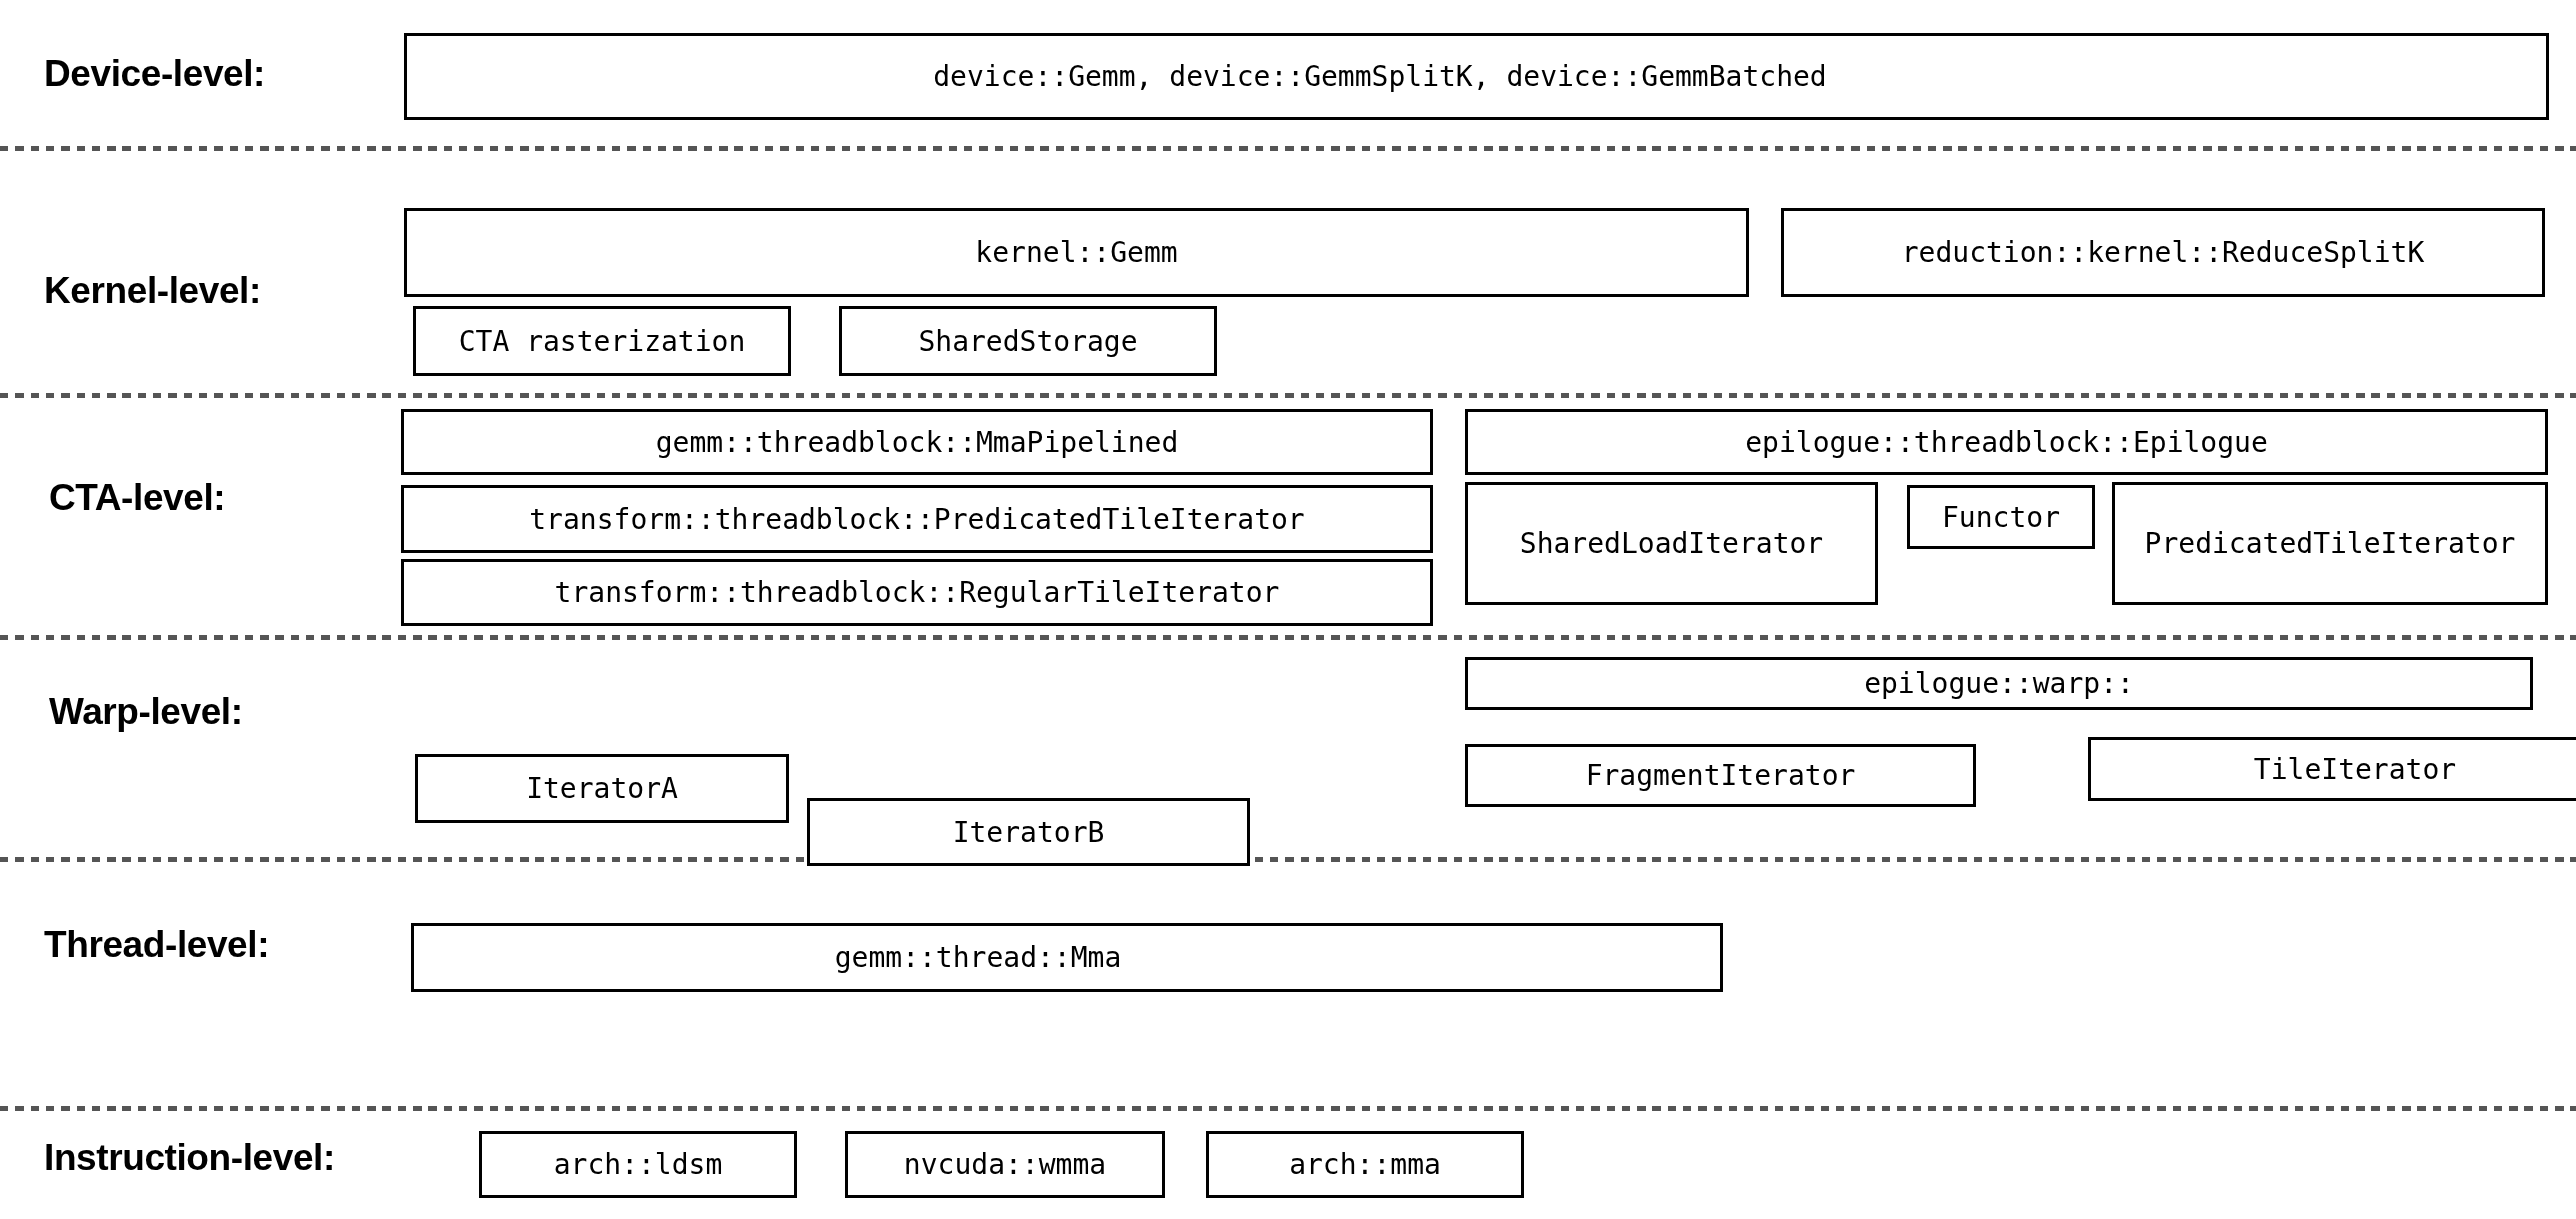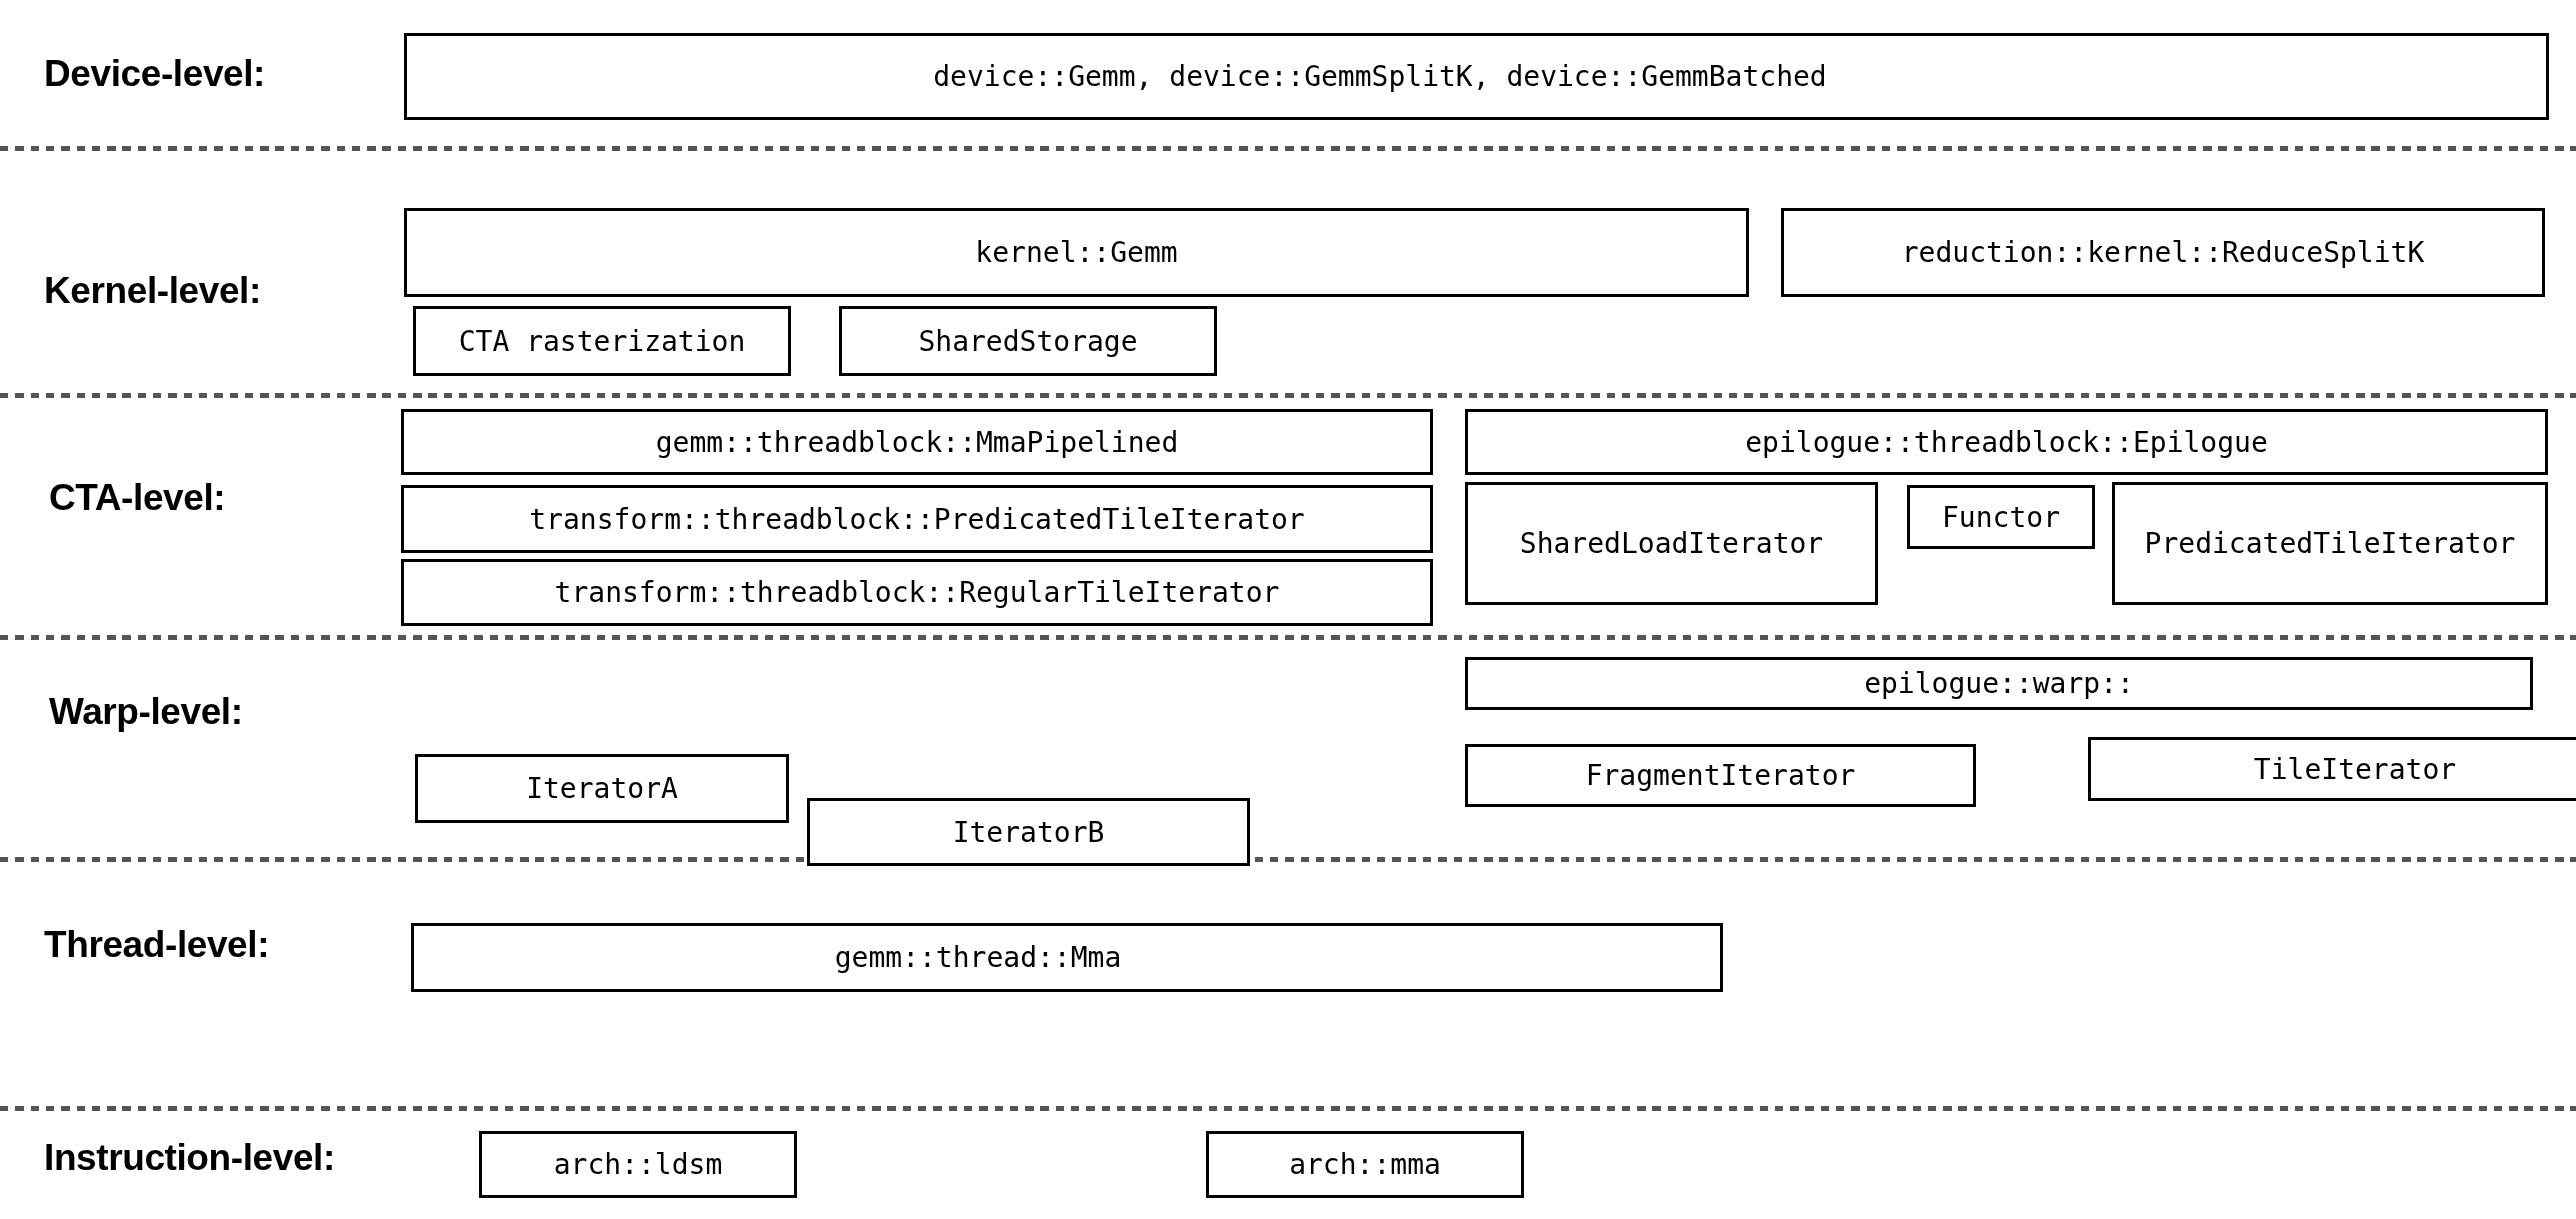--- a/index.html
+++ b/index.html
@@ -83,16 +83,17 @@
 
   <div class="box" style="left:415px; top:754px; width:374px; height:69px;">IteratorA</div>
   <div class="box" style="left:807px; top:798px; width:443px; height:68px;">IteratorB</div>
   <div class="box" style="left:1465px; top:657px; width:1068px; height:53px;">epilogue::warp::</div>
   <div class="box" style="left:1465px; top:744px; width:511px; height:63px;">FragmentIterator</div>
   <div class="box" style="left:2088px; top:737px; width:534px; height:64px;">TileIterator</div>
 
   <div class="box nudge-thread" style="left:411px; top:923px; width:1312px; height:69px;">gemm::thread::Mma</div>
 
   <div class="box" style="left:479px; top:1131px; width:318px; height:67px;">arch::ldsm</div>
+  <div class="box" style="left:845px; top:1131px; width:320px; height:67px;">nvcuda::wmma</div>
   <div class="box" style="left:1206px; top:1131px; width:318px; height:67px;">arch::mma</div>
 
 </div>
 
 
 </body></html>

